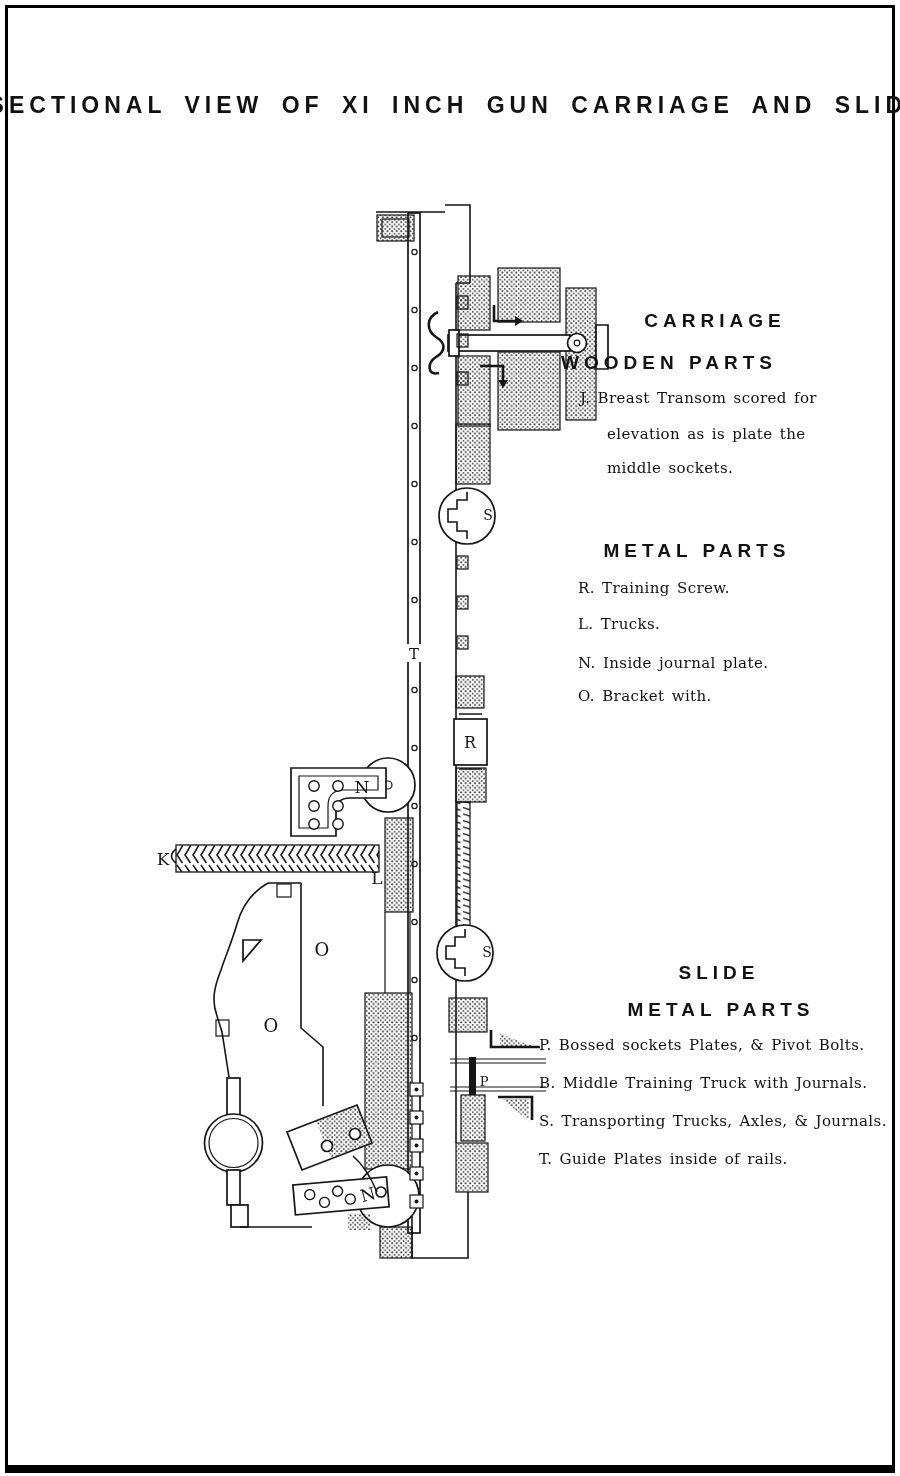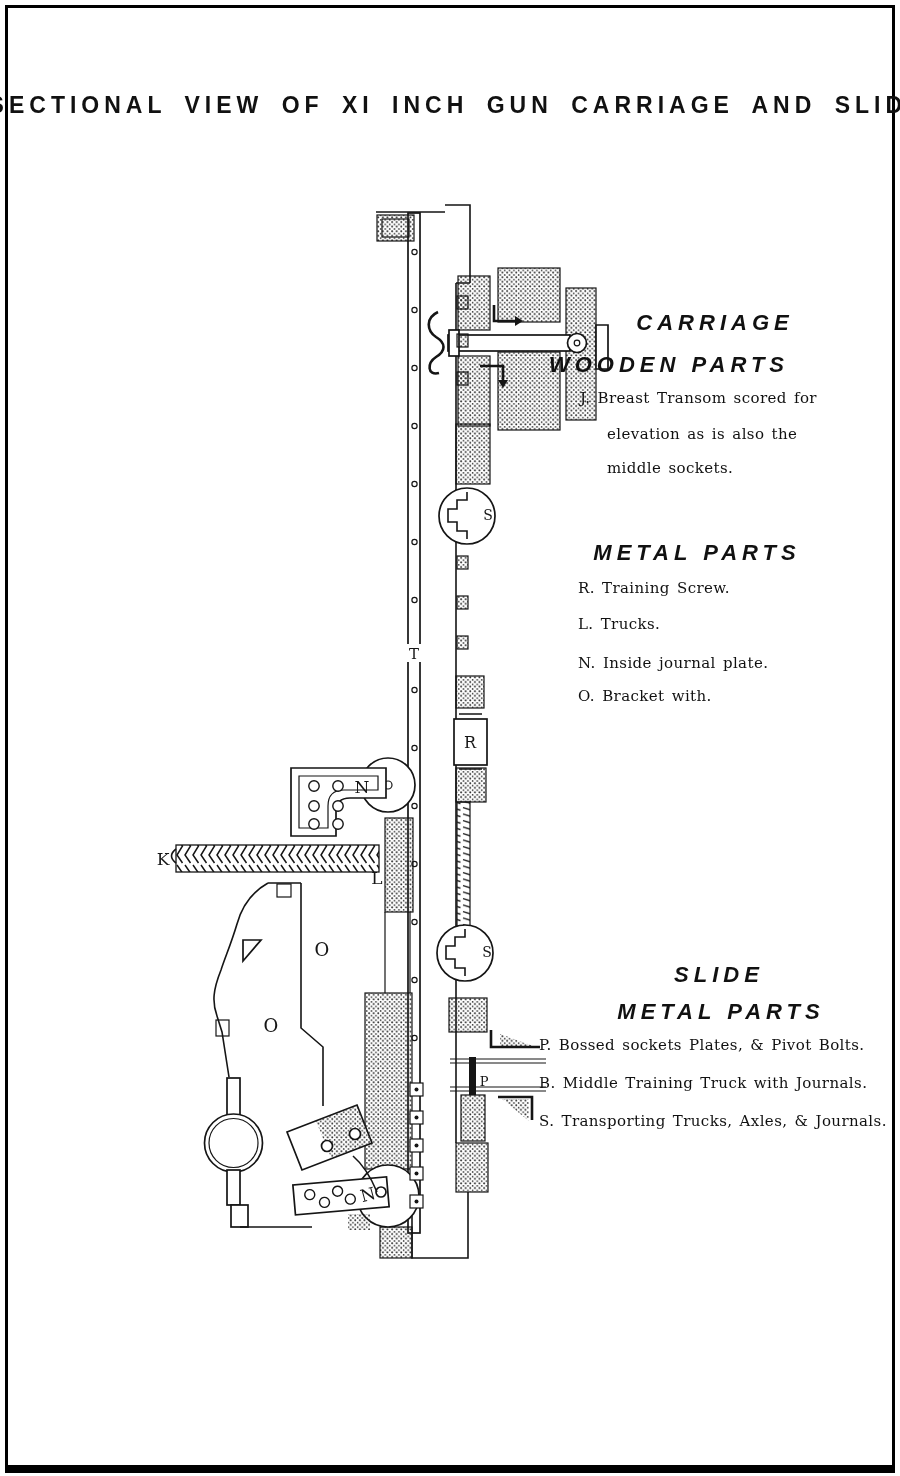--- a/index.html
+++ b/index.html
@@ -2,22 +2,22 @@
 <html><head>
 <meta charset="utf-8">
 <style>
   html,body{margin:0;padding:0;background:#888;}
   .page{position:relative;width:900px;height:1476px;background:#fff;overflow:hidden;
         font-family:"Liberation Sans",sans-serif;color:#111;}
   .frame{position:absolute;left:5px;top:5px;right:5px;bottom:8px;border:3px solid #000;}
   .frame::after{content:"";position:absolute;left:-3px;right:-3px;bottom:-8px;height:7px;background:#000;}
   .title{position:absolute;left:458px;top:92px;transform:translateX(-50%);
          font-size:23px;font-weight:bold;letter-spacing:5px;word-spacing:7px;white-space:nowrap;}
-  .h{position:absolute;transform:translateX(-50%);font-weight:bold;font-size:22px;
-     letter-spacing:5px;white-space:nowrap;font-style:italic;}
+  .h{position:absolute;transform:translateX(-50%);font-weight:bold;font-size:19px;
+     letter-spacing:5px;white-space:nowrap;}
   .it{position:absolute;font-family:"DejaVu Serif",serif;font-size:15px;
       letter-spacing:.4px;word-spacing:2px;white-space:nowrap;}
   svg.art{position:absolute;left:0;top:0;}
   svg .ln{fill:none;stroke:#151515;stroke-width:1.6;}
   svg .lt{fill:none;stroke:#151515;stroke-width:1.2;}
   svg .lb{fill:none;stroke:#151515;stroke-width:2.6;}
   svg .wh{fill:#ffffff;stroke:#151515;stroke-width:1.7;}
   svg .st{fill:url(#stip);stroke:#151515;stroke-width:1.2;}
   svg .stn{fill:url(#stip);stroke:none;}
   svg text{font-family:"DejaVu Serif",serif;fill:#151515;}
@@ -219,27 +219,28 @@
         <circle cx="416.5" cy="1145.5" r="2"></circle>
           <circle cx="416.5" cy="1173.5" r="2"></circle>
         <circle cx="416.5" cy="1201.5" r="2"></circle>
       </g>
     </g>
   </svg>
 
   <div class="h" style="left:715px;top:310px">CARRIAGE</div>
   <div class="h" style="left:669px;top:352px">WOODEN PARTS</div>
   <div class="it" style="left:580px;top:389px">J. Breast Transom scored for</div>
-  <div class="it" style="left:607px;top:425px">elevation as is also the</div>
+  <div class="it" style="left:607px;top:425px">elevation as is plate the</div>
   <div class="it" style="left:607px;top:459px">middle sockets.</div>
 
   <div class="h" style="left:697px;top:540px">METAL PARTS</div>
   <div class="it" style="left:578px;top:579px">R. Training Screw.</div>
   <div class="it" style="left:578px;top:615px">L. Trucks.</div>
   <div class="it" style="left:578px;top:654px">N. Inside journal plate.</div>
   <div class="it" style="left:578px;top:687px">O. Bracket with.</div>
 
   <div class="h" style="left:719px;top:962px">SLIDE</div>
   <div class="h" style="left:721px;top:999px">METAL PARTS</div>
   <div class="it" style="left:539px;top:1036px">P. Bossed sockets Plates, &amp; Pivot Bolts.</div>
   <div class="it" style="left:539px;top:1074px">B. Middle Training Truck with Journals.</div>
   <div class="it" style="left:539px;top:1112px">S. Transporting Trucks, Axles, &amp; Journals.</div>
+  <div class="it" style="left:539px;top:1150px">T. Guide Plates inside of rails.</div>
 </div>
 
 </body></html>

